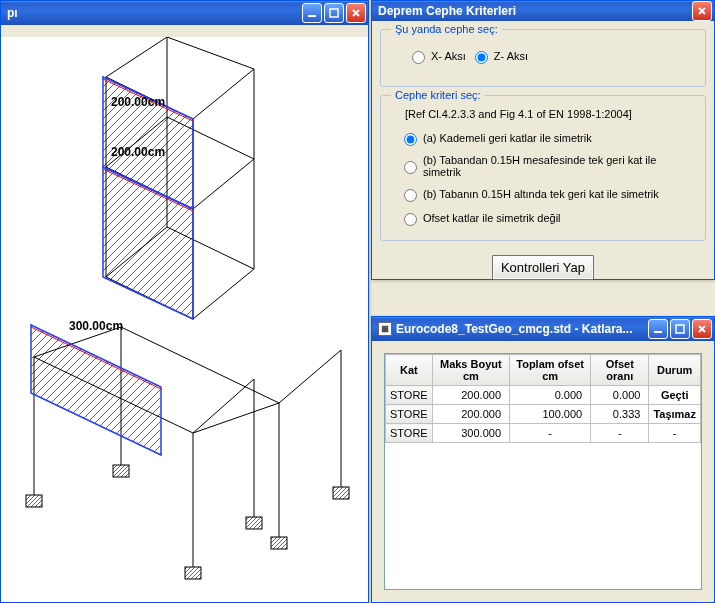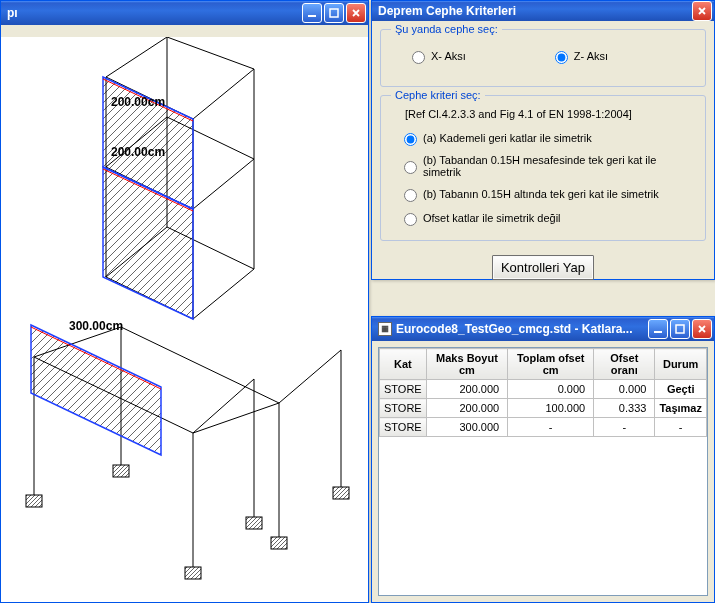--- a/index.html
+++ b/index.html
@@ -72,21 +72,21 @@
     border: 1px solid #707070;
     border-radius: 1px;
     padding: 4px 8px;
     font-size: 13px;
     cursor: default;
     box-shadow: inset 0 0 0 1px #fafafa;
   }
   .btn-row { text-align: center; padding: 6px 0 10px; }
 
   
-  .tbl-wrap { background:#fff; border:1px solid #7f9db9; margin:6px; flex:1; overflow:auto; }
+  .tbl-wrap { background:#fff; border:1px solid #7f9db9; margin:12px; flex:1; overflow:auto; }
   table.data { border-collapse: collapse; width: 100%; font-size:11px; }
   table.data th, table.data td {
     border: 1px solid #c0c0c0;
     padding: 3px 4px;
     text-align: center;
   }
   table.data th {
     background: linear-gradient(to bottom, #fbfbfb, #e7e7e4);
     font-weight: bold;
     color:#000;
@@ -199,21 +199,21 @@
     <span class="title-text">Deprem Cephe Kriterleri</span>
     <div class="tb-btn tb-close">
       <svg width="10" height="10">
           <path d="M2 2 L8 8 M8 2 L2 8" stroke="#fff" stroke-width="1.8"></path>
         </svg>
     </div>
   </div>
   <div style="flex:1;">
     <div class="xp-fieldset">
       <div class="legend">Şu yanda cephe seç:</div>
-      <div style="display:flex; gap:80px; padding:4px 8px;">
+      <div style="display:flex; padding:4px 8px;">
         <label class="radio-row">
           <input type="radio" name="axis" style="">
           <span>X- Aksı</span>
         </label>
         <label class="radio-row">
           <input type="radio" name="axis" checked="" style="">
           <span>Z- Aksı</span>
         </label>
       </div>
     </div>

